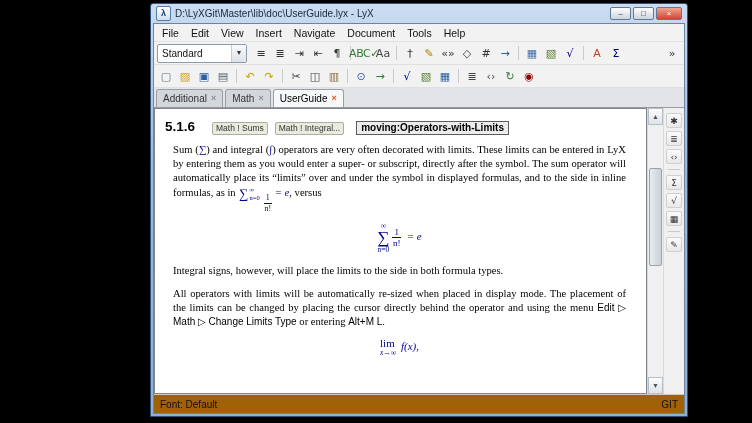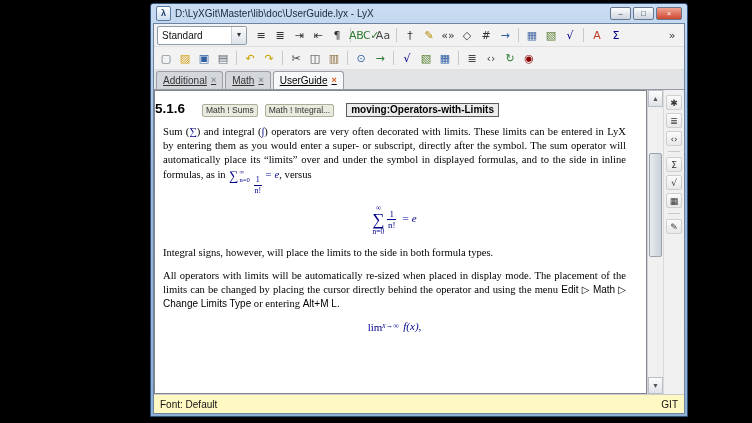--- a/index.html
+++ b/index.html
@@ -30,29 +30,29 @@
   .combo-arrow{width:14px;text-align:center;font-size:8px;color:#333;border-left:1px solid #c6ccd4;background:linear-gradient(#fafafa,#dde3ea);height:100%;line-height:16px;}
   .tb-btn{width:18px;height:17px;display:flex;align-items:center;justify-content:center;border:none;background:transparent;
     font-size:11px;color:#333;padding:0;cursor:default;font-family:"DejaVu Sans",sans-serif;}
   .tb-btn.small{font-size:11px;letter-spacing:-.5px;}
   .tb-sep{width:1px;height:14px;background:#c9c9c9;margin:0 3px;display:inline-block;}
   .push-right{margin-left:auto;}
 
   
   .tabbar{height:19px;display:flex;align-items:flex-end;background:#e2e4e8;border-bottom:1px solid #979ba1;padding-left:2px;}
   .tab{display:flex;align-items:center;gap:4px;padding:1px 6px 2px;margin-right:2px;font-size:10px;color:#333;
-    background:#d3d6db;border:1px solid #9a9ea5;border-bottom:none;border-radius:3px 3px 0 0;height:14px;text-decoration:underline;}
+    background:#d3d6db;border:1px solid #9a9ea5;border-bottom:none;border-radius:3px 3px 0 0;height:14px;}
   .tab.active{background:#f7f8f9;color:#000;justify-content:center;}
   .tab-close{font-size:9px;line-height:9px;color:#8a8f96;font-weight:bold;}
   .tab-close.active{color:var(--accent-close);}
 
   
   .main{flex:1;display:flex;min-height:0;}
   .docwrap{flex:1;background:#fff;border:1px solid #82878f;margin:0;overflow:hidden;position:relative;min-width:0;}
-  .page{padding:8px 12px 4px 0;font-family:"Liberation Serif","DejaVu Serif",serif;font-size:10.6px;color:#000;}
+  .page{padding:8px 12px 4px 10px;font-family:"Liberation Serif","DejaVu Serif",serif;font-size:10.6px;color:#000;}
 
   .blk-heading{font-family:"Liberation Sans",sans-serif;font-weight:bold;font-size:13.5px;display:flex;align-items:baseline;
     flex-wrap:wrap;column-gap:5px;margin:2px 0 8px;}
   .hnum{margin-right:11px;}
   .blk-para{text-align:justify;line-height:1.33;margin:0 8px 9px;}
   .blk-formula{text-align:center;color:var(--math);margin:8px 0 10px;font-size:11px;}
 
   .m{color:var(--math);font-style:italic;}
   .menupath{font-family:"Liberation Sans",sans-serif;font-size:10px;}
   .keys{font-family:"Liberation Sans",sans-serif;font-size:10px;}
@@ -66,59 +66,69 @@
   .msum{display:inline-flex;align-items:center;color:var(--math);vertical-align:-2px;margin:0 1px;}
   .msum .sg{font-size:13px;font-style:normal;}
   .msum .lims{display:inline-flex;flex-direction:column;font-size:6.5px;line-height:1.15;margin-left:1px;font-style:normal;}
   .mfrac{display:inline-flex;flex-direction:column;align-items:center;color:var(--math);font-size:8px;line-height:1.2;
     vertical-align:-4px;margin:0 3px;font-style:normal;}
   .mfrac .num{border-bottom:1px solid var(--math);padding:0 2px;}
   .blk-formula .mfrac{font-size:9px;vertical-align:middle;}
   .dsum{display:inline-flex;flex-direction:column;align-items:center;line-height:1;vertical-align:middle;}
   .dsum .top,.dsum .bot{font-size:7.5px;}
   .dsum .sg{font-size:17px;line-height:.95;}
-  .limdisp{display:inline-flex;align-items:flex-start;line-height:1;vertical-align:middle;margin-right:2px;}
+  .limdisp{display:inline-flex;flex-direction:column;align-items:flex-start;line-height:1;vertical-align:middle;margin-right:2px;}
   .limdisp .word{font-size:11px;font-style:normal;}
   .limdisp .under{font-size:7.5px;font-style:italic;}
 
   
   .vscroll{width:15px;background:#f0f0f0;display:flex;flex-direction:column;border-left:1px solid #d5d5d5;}
   .sb-btn{height:15px;font-size:7px;display:flex;align-items:center;justify-content:center;color:#555;
     background:linear-gradient(#fcfcfc,#dfe3e8);border:1px solid #b9bfc6;}
   .sb-track{flex:1;position:relative;}
   .sb-thumb{position:absolute;left:1px;right:1px;top:17%;height:38%;background:linear-gradient(90deg,#e8ecf0,#c9d0d8);
     border:1px solid #9aa2ab;border-radius:2px;}
 
   
   .rightdock{width:20px;background:#f0f0f0;display:flex;flex-direction:column;align-items:center;padding-top:5px;gap:3px;border-left:1px solid #dadada;}
   .rightdock .tb-btn{width:16px;height:15px;font-size:9px;border:1px solid #cfcfcf;border-radius:2px;background:linear-gradient(#fbfbfb,#e8e8e8);}
   .rightdock .tb-sep{width:12px;height:1px;margin:2px 0;}
 
   
-  .statusbar{height:18px;display:flex;align-items:center;justify-content:space-between;padding:0 6px;background:#fef9c3;
+  .statusbar{height:18px;display:flex;align-items:center;justify-content:space-between;padding:0 6px;background:#a16207;
     border-top:1px solid #cdcdcd;font-size:10px;color:#111;}
 </style>
 </head>
 <body>
 
 <div class="canvas">
   <div class="window">
 
     <div class="titlebar">
       <span class="appicon">λ</span>
       <span class="title">D:\LyXGit\Master\lib\doc\UserGuide.lyx - LyX</span>
       <span class="winbtns">
         <button class="wbtn">–</button>
         <button class="wbtn">□</button>
         <button class="wbtn close">×</button>
       </span>
     </div>
 
     <div class="winbody">
 
+      <div class="menubar">
+          <span class="menu-item">File</span>
+          <span class="menu-item">Edit</span>
+          <span class="menu-item">View</span>
+          <span class="menu-item">Insert</span>
+          <span class="menu-item">Navigate</span>
+          <span class="menu-item">Document</span>
+          <span class="menu-item">Tools</span>
+          <span class="menu-item">Help</span>
+        </div>
 
       <div class="toolbar">
         <span class="combo">
           <span class="combo-label">Standard</span>
           <span class="combo-arrow">▾</span>
         </span>
         <span style="display:contents"><button class="tb-btn" title="bulleted-list-icon">≡</button><button class="tb-btn" title="numbered-list-icon">≣</button><button class="tb-btn" title="increase-depth-icon">⇥</button><button class="tb-btn" title="decrease-depth-icon">⇤</button><button class="tb-btn" title="paragraph-settings-icon">¶</button><span class="tb-sep"></span><button class="tb-btn small" title="spellcheck-icon" style="color: rgb(46, 125, 50);">ABC✓</button><button class="tb-btn" title="thesaurus-icon" style="color: rgb(68, 68, 68);">Aa</button><span class="tb-sep"></span><button class="tb-btn" title="insert-footnote-icon">†</button><button class="tb-btn" title="insert-note-icon" style="color: rgb(181, 137, 0);">✎</button><button class="tb-btn" title="insert-citation-icon">«»</button><button class="tb-btn" title="insert-index-icon">◇</button><button class="tb-btn" title="insert-label-icon">#</button><button class="tb-btn" title="insert-cross-reference-icon" style="color: rgb(46, 95, 163);">→</button><span class="tb-sep"></span><button class="tb-btn" title="insert-table-icon" style="color: rgb(74, 109, 167);">▦</button><button class="tb-btn" title="insert-graphics-icon" style="color: rgb(86, 125, 46);">▧</button><button class="tb-btn" title="insert-math-icon" style="color: rgb(0, 0, 139);">√</button><span class="tb-sep"></span><button class="tb-btn" title="text-style-icon" style="color: rgb(194, 59, 34);">A</button><button class="tb-btn" title="math-macros-icon" style="color: rgb(0, 0, 139);">Σ</button><button class="tb-btn push-right" title="toolbar-overflow-icon">»</button></span>
       </div>
 
       <div class="toolbar">

